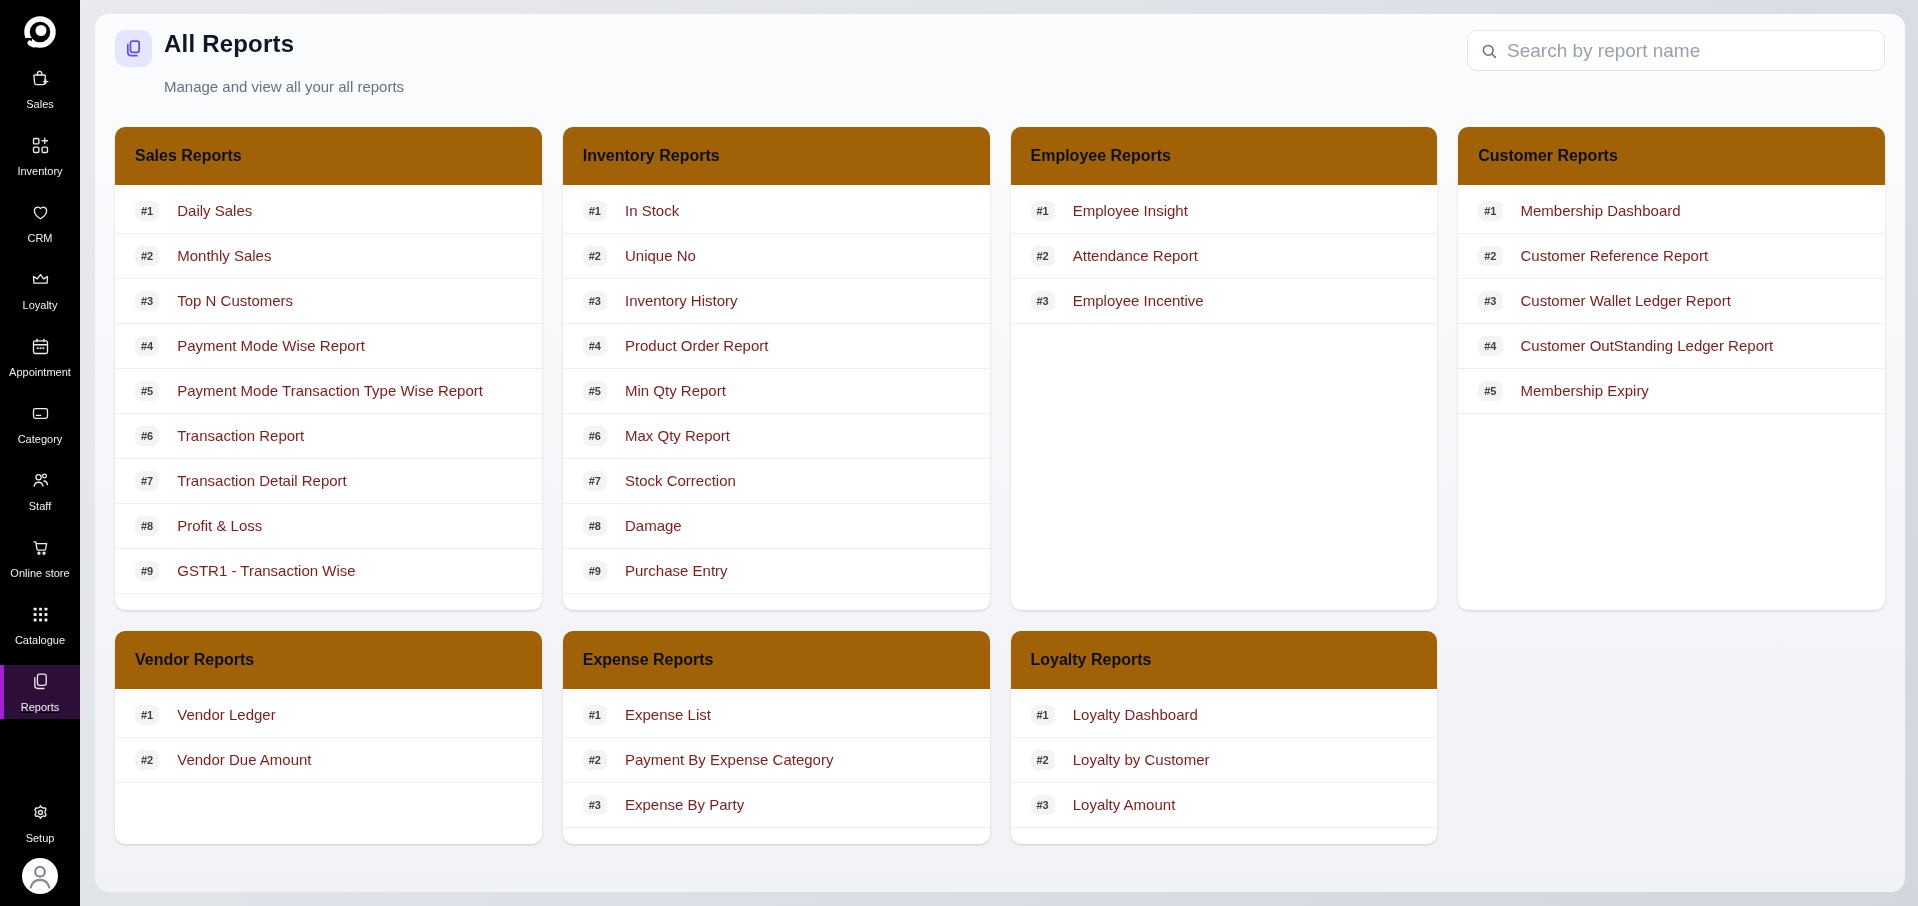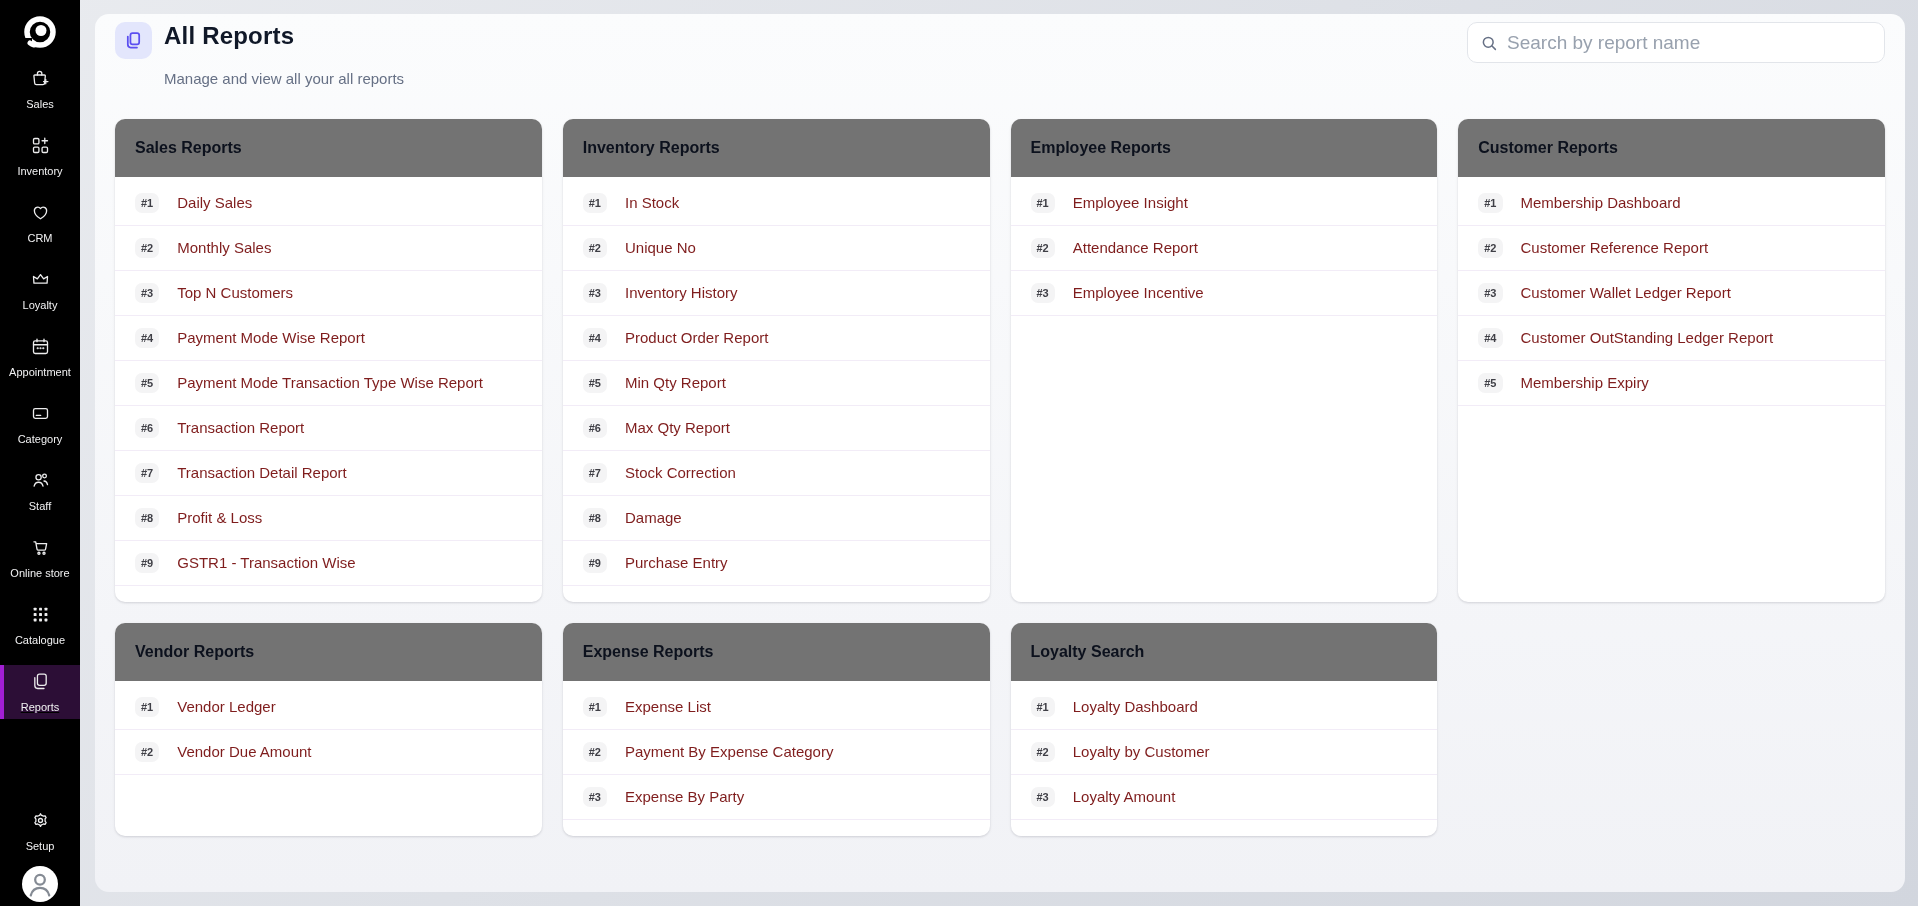--- a/index.html
+++ b/index.html
@@ -10,29 +10,29 @@
   
   .sidebar { position:absolute; left:0; top:0; width:80px; height:906px;
     background:#000000; display:flex; flex-direction:column; align-items:stretch; z-index:5; }
   .logo-wrap { display:flex; justify-content:center; padding:12px 0 10px; }
   .nav-item { position:relative; width:80px; min-height:52px; margin-bottom:13px;
     display:flex; flex-direction:column; align-items:center; justify-content:center;
     gap:5px; cursor:pointer; padding:6px 2px; }
   .nav-item .nav-label { color:#f2f2f3; font-size:11px; line-height:12px; text-align:center; white-space:nowrap; }
   .nav-item.active { background:#2c0e36;text-decoration:underline; }
   .nav-item.active::before { content:""; position:absolute; left:0; top:0; bottom:0; width:4px; background:#a21fd4; }
-  .nav-bottom { margin-top:auto; display:flex; flex-direction:column; align-items:center; padding-bottom:4px; }
+  .nav-bottom { margin-top:auto; display:flex; flex-direction:column; align-items:center; padding-bottom:12px; }
   .nav-bottom .nav-item { margin-bottom:8px; }
   .avatar { width:36px; height:36px; border-radius:50%; background:#fff;
     display:flex; align-items:center; justify-content:center; cursor:pointer; overflow:hidden; }
 
   
   .main { position:absolute; left:95px; top:14px; right:13px; bottom:14px;
     background:linear-gradient(180deg,#fbfcfd 0%,#f1f2f6 100%);
-    border-radius:14px; padding:8px 20px; overflow:hidden; }
+    border-radius:14px; padding:16px 20px; overflow:hidden; }
 
   .topbar { display:flex; align-items:flex-start; justify-content:space-between; }
   .title-group { display:flex; align-items:flex-start; gap:12px; }
   .app-icon { width:37px; height:37px; border-radius:10px; background:#e3e6fc;
     display:flex; align-items:center; justify-content:center; flex:0 0 auto; }
   .page-title { font-size:24px; font-weight:700; color:#101828; letter-spacing:.2px; }
   .page-subtitle { font-size:15px; color:#667085; margin-top:20px; }
 
   .search-box { width:418px; height:41px; background:#fff; border:1px solid #e2e5ea;
     border-radius:10px; display:flex; align-items:center; gap:9px; padding:0 12px; }
@@ -40,21 +40,21 @@
     font-family:"Liberation Sans",sans-serif; color:#344054; background:transparent; }
   .search-box input::placeholder { color:#98a1ae; }
 
   
   .grid { margin-top:32px; display:grid; grid-template-columns:repeat(4,1fr); gap:21px; }
   .card { background:#fff; border-radius:10px; overflow:hidden;
     box-shadow:0 1px 3px rgba(16,24,40,.10), 0 1px 2px rgba(16,24,40,.06);
     display:flex; flex-direction:column; }
   .card:nth-child(-n+4) { height:483px; }
   .card:nth-child(n+5) { height:213px; }
-  .card-header { background:#737373; padding:0 20px; height:58px; display:flex; align-items:center;
+  .card-header { background:#a16207; padding:0 20px; height:58px; display:flex; align-items:center;
     font-size:16px; font-weight:700; color:#0c111d; flex:0 0 auto; }
   .report-list { flex:1 1 auto; overflow-y:auto; padding-top:4px;
     scrollbar-width:thin; scrollbar-color:#a5a6ab transparent; }
   .report-list::-webkit-scrollbar { width:9px; }
   .report-list::-webkit-scrollbar-track { background:transparent; }
   .report-list::-webkit-scrollbar-thumb { background:#a5a6ab; border-radius:8px; }
   .report-row { display:flex; align-items:flex-start; gap:18px; padding:11px 20px;
     border-bottom:1px solid #f2ecf7; cursor:pointer; }
   .num-badge { background:#f4f4f5; color:#3f3f46; font-size:11px; font-weight:700;
     border-radius:7px; padding:4px 6px; min-width:24px; text-align:center; margin-top:1px; flex:0 0 auto; }
@@ -356,21 +356,21 @@
             <span class="num-badge">#2</span>
             <span class="report-name">Payment By Expense Category</span>
           </div>
           <div class="report-row">
             <span class="num-badge">#3</span>
             <span class="report-name">Expense By Party</span>
           </div>
         </div>
       </article>
       <article class="card">
-        <div class="card-header">Loyalty Search</div>
+        <div class="card-header">Loyalty Reports</div>
         <div class="report-list">
           <div class="report-row">
             <span class="num-badge">#1</span>
             <span class="report-name">Loyalty Dashboard</span>
           </div>
           <div class="report-row">
             <span class="num-badge">#2</span>
             <span class="report-name">Loyalty by Customer</span>
           </div>
           <div class="report-row">

